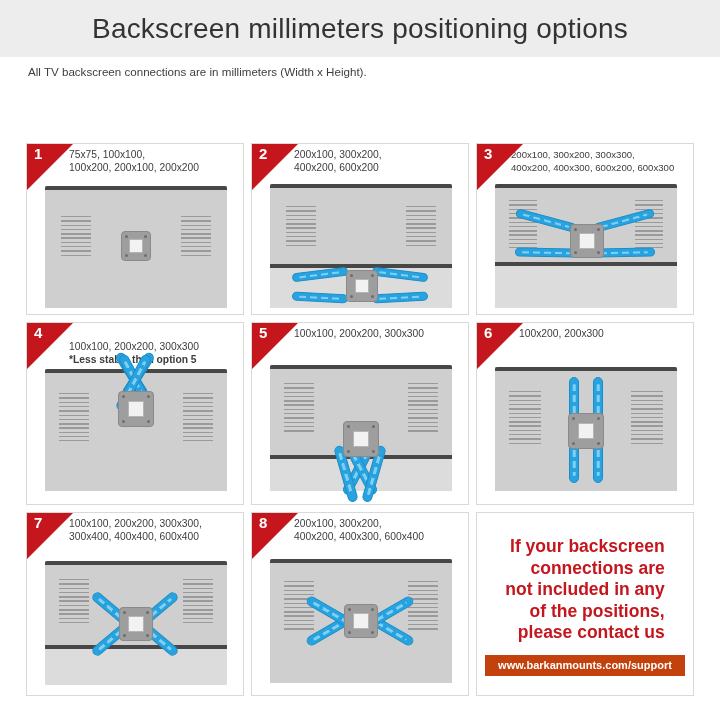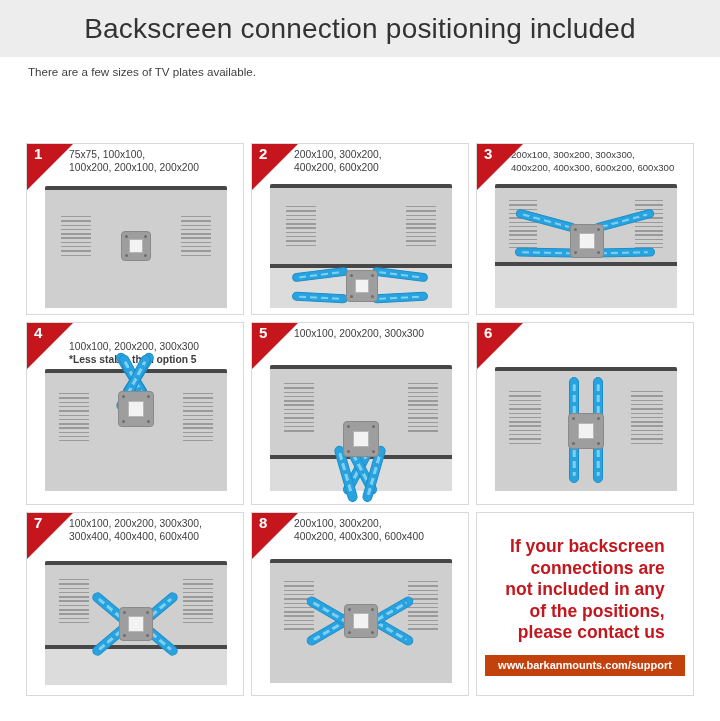--- a/index.html
+++ b/index.html
@@ -173,25 +173,25 @@
     padding:4px 0 5px;
     box-sizing:border-box;
   }
 </style>
 </head>
 <body>
 
 <div class="page">
 
   <div class="header-band">
-    <div class="header-title">Backscreen connection positioning included</div>
+    <div class="header-title">Backscreen millimeters positioning options</div>
   </div>
 
   <div class="intro">
-    <div>There are a few sizes of TV plates available.</div>
+    <div>All TV backscreen connections are in millimeters (Width x Height).</div>
   </div>
 
   <div class="grid">
 
     <div class="card">
       <div class="badge">
         <div class="tri"></div>
         <div class="num">1</div>
       </div>
       <div class="card-caption">75x75, 100x100,
@@ -358,20 +358,21 @@
             <i class="screw br"></i>
         </div>
       </div>
     </div>
 
     <div class="card">
       <div class="badge">
         <div class="tri"></div>
         <div class="num">6</div>
       </div>
+      <div class="card-caption">100x200, 200x300</div>
       <div class="stage">
         <div class="tv" style="left:18px;top:44px;width:182px;height:124px;">
           <div class="tv-top"></div>
           <div class="vent" style="left:14px;top:24px;width:32px;height:54px;"></div>
           <div class="vent" style="right:14px;top:24px;width:32px;height:54px;"></div>
         </div>
 
         <div class="arm vert" style="left:92px;top:54px;width:10px;height:106px;">
             <i class="slots"></i>
           </div>

